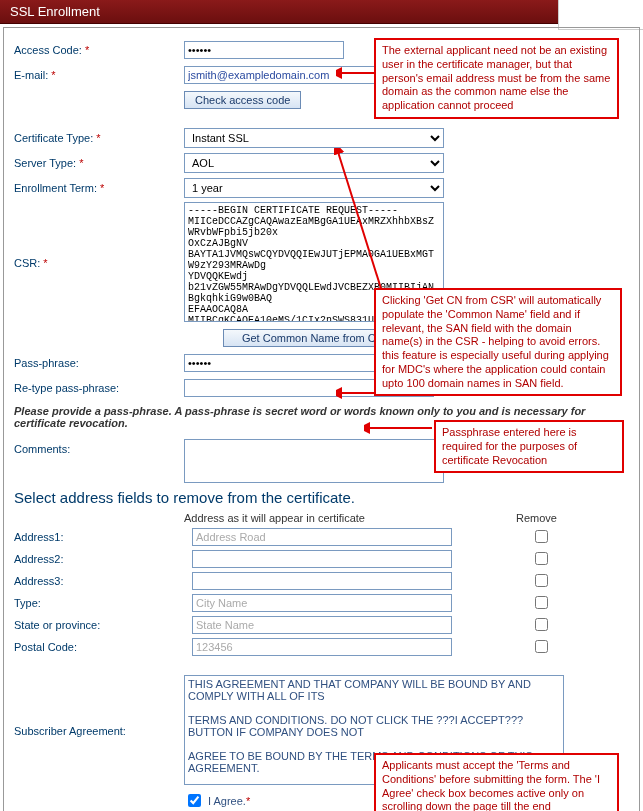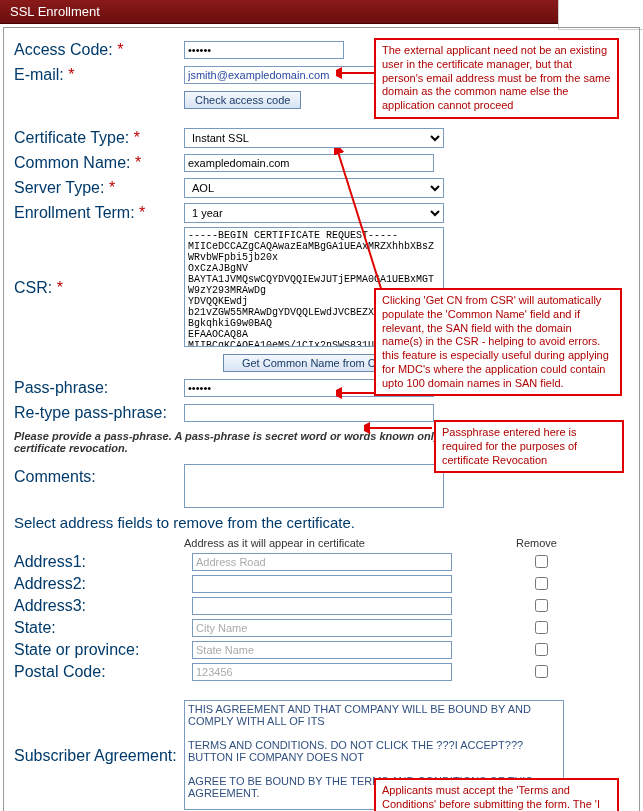--- a/index.html
+++ b/index.html
@@ -32,21 +32,21 @@
   }
   .row {
     display: flex;
     align-items: center;
     margin: 3px 0;
     min-height: 22px;
   }
   .label {
     width: 170px;
     color: #003a6a;
-    font-size: 16px;
+    font-size: 11px;
   }
   .req { color: #b00; }
   .field { flex: 0 0 265px; }
   input[type=text], input[type=password], select, textarea {
     font-family: Arial, sans-serif;
     font-size: 11px;
     border: 1px solid #7a9ac0;
     padding: 2px 3px;
     background: #fff;
   }
@@ -143,24 +143,20 @@
     <div class="field"><button class="btn">Check access code</button></div>
   </div>
 
   <div style="height:10px"></div>
 
   <div class="row">
     <div class="label"><span>Certificate Type:</span> <span class="req">*</span></div>
     <div class="field"><select class="select-wide"><option>Instant SSL</option></select></div>
   </div>
 
-  <div class="row">
-    <div class="label"><span>Common Name:</span> <span class="req">*</span></div>
-    <div class="field"><input type="text" class="w240" value="exampledomain.com" style=""></div>
-  </div>
 
   <div class="row">
     <div class="label"><span>Server Type:</span> <span class="req">*</span></div>
     <div class="field"><select class="select-wide"><option>AOL</option></select></div>
   </div>
 
   <div class="row">
     <div class="label"><span>Enrollment Term:</span> <span class="req">*</span></div>
     <div class="field"><select class="select-wide"><option>1 year</option></select></div>
   </div>
@@ -219,21 +215,21 @@
     <div class="label">Address2:</div>
     <div class="field"><input type="text" class="w260 placeholder" style=""></div>
     <div class="remove"><input type="checkbox" class="checkbox" style=""></div>
   </div>
   <div class="addr-row">
     <div class="label">Address3:</div>
     <div class="field"><input type="text" class="w260 placeholder" style=""></div>
     <div class="remove"><input type="checkbox" class="checkbox" style=""></div>
   </div>
   <div class="addr-row">
-    <div class="label">State:</div>
+    <div class="label">Type:</div>
     <div class="field"><input type="text" class="w260 placeholder" value="City Name" style=""></div>
     <div class="remove"><input type="checkbox" class="checkbox" style=""></div>
   </div>
   <div class="addr-row">
     <div class="label">State or province:</div>
     <div class="field"><input type="text" class="w260 placeholder" value="State Name" style=""></div>
     <div class="remove"><input type="checkbox" class="checkbox" style=""></div>
   </div>
   <div class="addr-row">
     <div class="label">Postal Code:</div>

